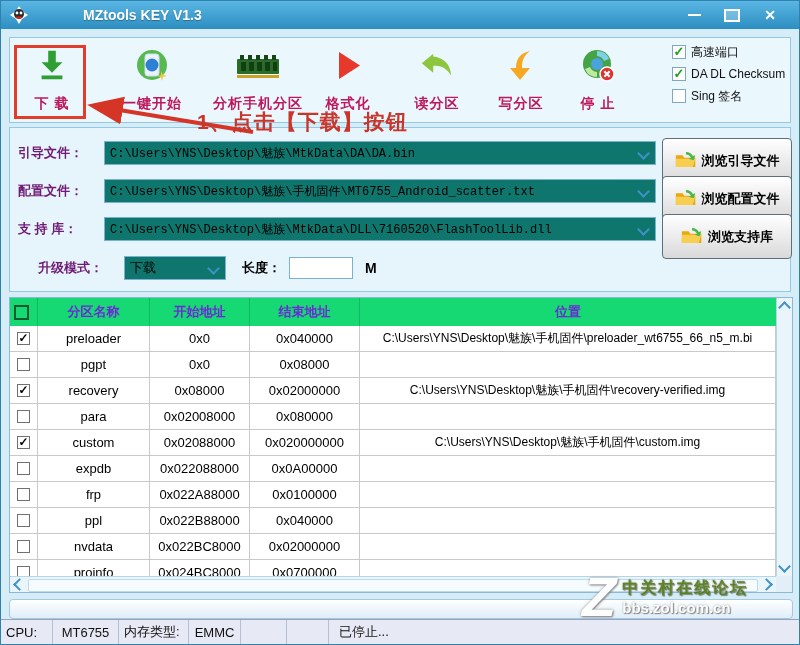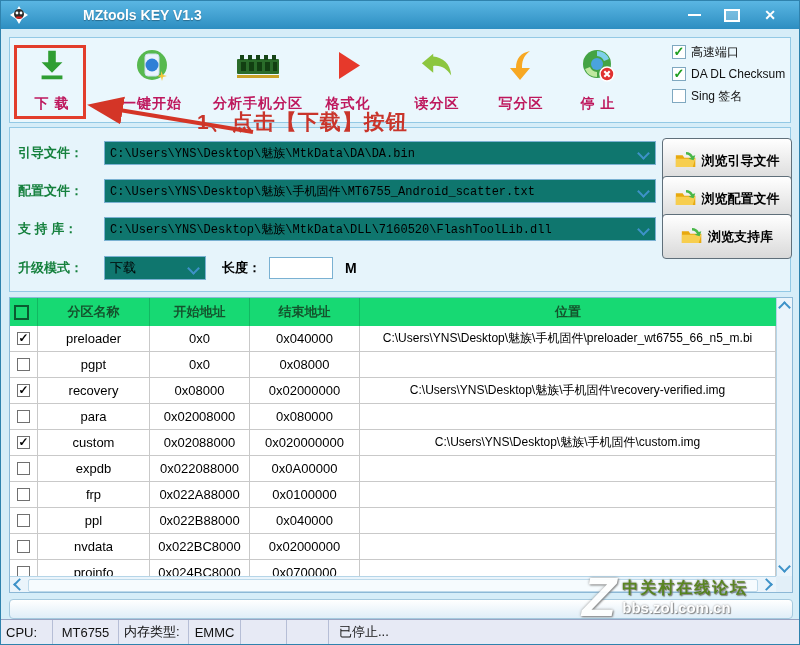--- a/index.html
+++ b/index.html
@@ -35,21 +35,21 @@
   
   .ann-box{position:absolute;left:13px;top:44px;width:66px;height:68px;border:3px solid #e23d2b;z-index:30;}
   .ann-arrow{position:absolute;left:0;top:30px;z-index:29;pointer-events:none;}
   .ann-text{position:absolute;left:196px;top:107px;z-index:30;color:#c9352b;font-size:21px;
             font-weight:bold;letter-spacing:1px;white-space:nowrap;}
 
   
   .files{position:absolute;left:8px;top:126px;width:782px;height:165px;background:#e6f4fb;
          border:1px solid #93c9e5;box-sizing:border-box;}
   .frow{position:absolute;left:0;right:0;height:26px;display:flex;align-items:center;}
-  .flabel{width:86px;padding-left:8px;font-size:13px;font-weight:bold;color:#15803d;white-space:nowrap;}
+  .flabel{width:86px;padding-left:8px;font-size:13px;font-weight:bold;color:#701a75;white-space:nowrap;}
   .combo{position:relative;width:552px;height:24px;box-sizing:border-box;background:#0f766e;
          border:1px solid #7ab1d2;display:flex;align-items:center;padding:0 20px 0 5px;cursor:pointer;}
   .combo .val{font-family:"Liberation Mono","DejaVu Sans Mono",monospace;font-size:12px;
               white-space:nowrap;overflow:hidden;color:#000;}
   .chev{width:7px;height:7px;border-right:2px solid #3e92c8;border-bottom:2px solid #3e92c8;
         transform:rotate(45deg);}
   .combo .chev{position:absolute;right:7px;top:7px;}
   .browse{position:absolute;left:652px;top:-2px;width:130px;height:45px;box-sizing:border-box;
           border:1px solid #5f6f7a;background:linear-gradient(#ffffff,#d9d9d9);border-radius:4px;
           display:flex;align-items:center;justify-content:center;gap:5px;font-size:13px;font-weight:bold;
@@ -59,21 +59,21 @@
   .len-input{margin-left:8px;width:56px;height:20px;border:1px solid #7ab1d2;background:#fff;
              font-size:12px;padding:0 3px;}
   .len-unit{margin-left:12px;font-size:14px;font-weight:bold;color:#000;}
 
   
   .table{position:absolute;left:8px;top:296px;width:784px;height:296px;background:#fff;
          border:1px solid #8cb8d6;box-sizing:border-box;}
   .thead{position:absolute;left:0;top:0;right:16px;height:28px;background:#17d973;display:flex;
          border-bottom:1px solid #0aa050;}
   .th{display:flex;align-items:center;justify-content:center;font-weight:bold;font-size:13px;
-      color:#14532d;border-right:1px solid #12b862;box-sizing:border-box;}
+      color:#6d28d9;border-right:1px solid #12b862;box-sizing:border-box;}
   .col-check{width:28px;flex:none;}
   .col-name{width:112px;flex:none;}
   .col-start{width:100px;flex:none;}
   .col-end{width:110px;flex:none;}
   .col-loc{flex:1;}
   .hdr-cb{width:11px;height:11px;border:2px solid #0a5a30;background:transparent;margin-left:4px;}
   .thead .col-check{justify-content:flex-start;}
   .tbody{position:absolute;left:0;top:28px;right:16px;bottom:16px;overflow:hidden;background:#fff;}
   .trow{display:flex;height:26px;border-bottom:1px solid #c9c9c9;box-sizing:border-box;}
   .tcell{display:flex;align-items:center;justify-content:center;font-size:13px;color:#000;
@@ -302,21 +302,21 @@
         <span>
           <svg width="22" height="17" viewBox="0 0 26 20">
             <path d="M1 5 h8 l2 3 h13 v11 h-23 z" fill="#e8a90f"></path>
             <path d="M1 9 h23 l-3 10 h-20 z" fill="#f7ce4f"></path>
             <path d="M13 1 c4 0 7 2 8 5 l3 -1 -2 6 -6 -2 3 -1 c-1 -2 -3 -4 -6 -4 z" fill="#49b749"></path>
           </svg>
         </span>
         <span>浏览支持库</span>
       </div>
     </div>
-    <div class="frow" style="top:127px;">
+    <div class="frow" style="top:127px;padding-left:20px;">
       <span class="flabel">升级模式：</span>
       <div class="combo mode-combo">
         <span class="val" style="font-family:'Liberation Sans',sans-serif;font-size:13px;">下载</span>
         <span class="chev"></span>
       </div>
       <span class="len-label">长度：</span>
       <input class="len-input" value="" style="">
       <span class="len-unit">M</span>
     </div>
   </div>

